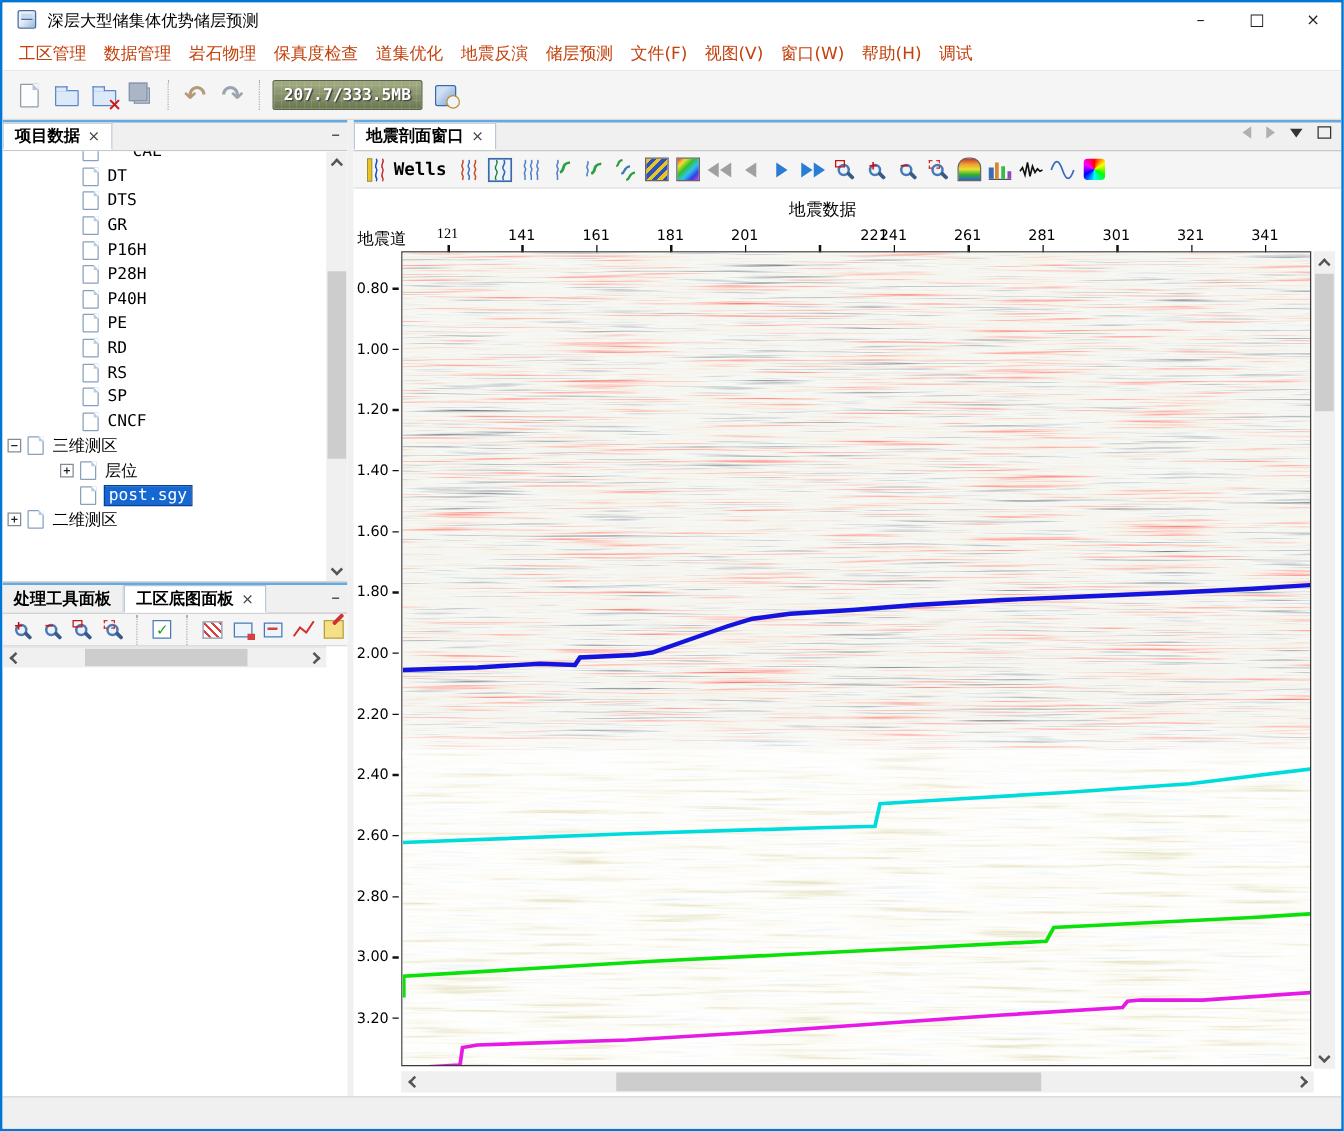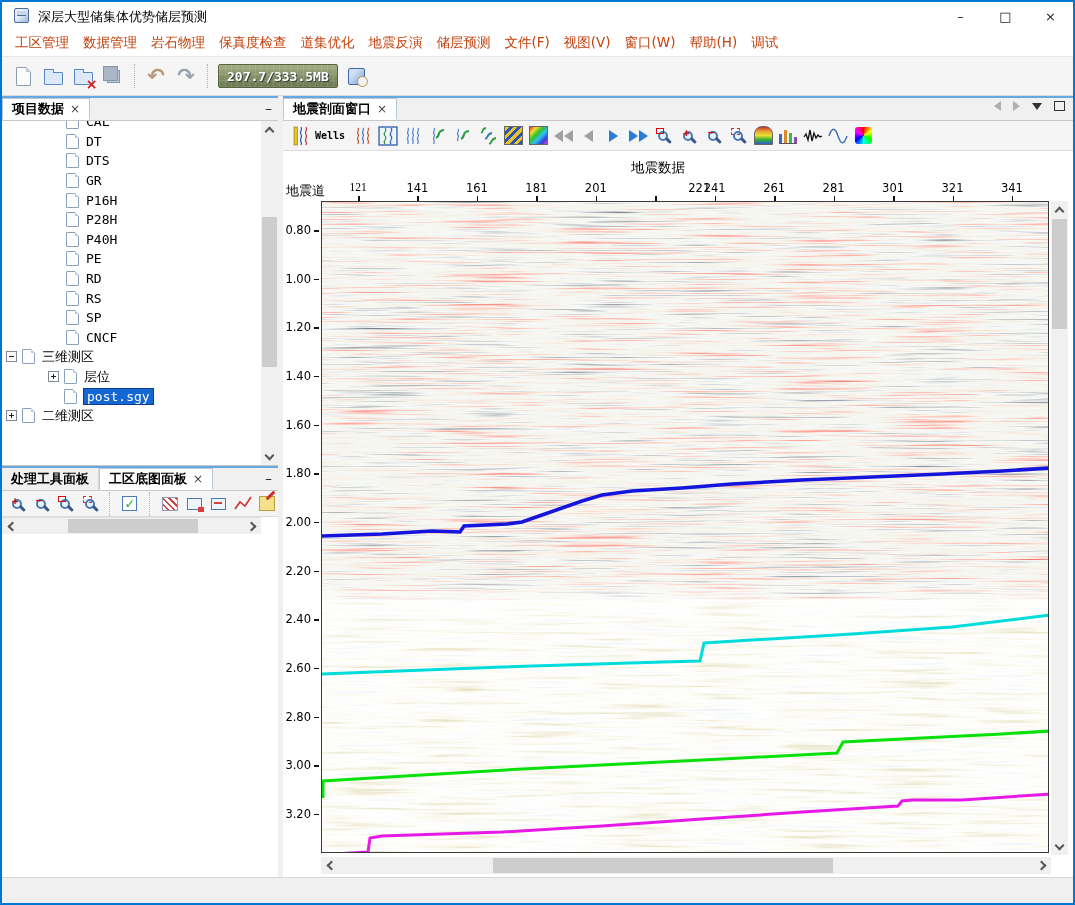--- a/index.html
+++ b/index.html
@@ -49,21 +49,21 @@
   .tabbar { height:25px; background:#f0f0f0; border-top:2px solid #66a8e0; border-bottom:1px solid #c8c8c8; display:flex; align-items:stretch; position:relative; }
   .tab { display:flex; align-items:center; gap:6px; padding:0 9px; font-size:13px; font-weight:bold; color:#000; background:#f0f0f0; border-right:1px solid #d8d8d8; }
   .tab.active { background:#fff; border:1px solid #b8c8d8; border-bottom:1px solid #fff; }
   .tab-close { font-size:12px; font-weight:normal; color:#444; }
   .panel-min { position:absolute; right:6px; top:2px; font-size:14px; color:#333; }
 
   
   .tree { position:relative; height:345px; background:#fff; overflow:hidden; border-bottom:1px solid #c8c8c8; }
   .tree-rows { position:absolute; left:0; top:0; right:17px; }
   .tree-row { height:19.6px; display:flex; align-items:center; font-family:"DejaVu Sans Mono",monospace; font-size:13px; color:#000; white-space:nowrap; }
-  .tree-row.first { margin-top:-9px; }
+  .tree-row.first { margin-top:-9px;gap:20px; }
   .exp { width:11px; height:11px; min-width:11px; border:1px solid #848a94; background:#fff; position:relative; margin-right:5px; }
   .exp::before { content:''; position:absolute; left:2px; top:4px; width:5px; height:1px; background:#222; }
   .exp.plus::after { content:''; position:absolute; left:4px; top:2px; width:1px; height:5px; background:#222; }
   .exp-spacer { width:16px; min-width:16px; }
   .doc-ic { width:13px; height:15px; min-width:13px; background:#fff; border:1px solid #88a0bc; border-radius:1px; position:relative; margin-right:7px; }
   .doc-ic::after { content:''; position:absolute; right:-1px; top:-1px; border-style:solid; border-width:0 4px 4px 0; border-color:transparent #fff #b8cce0 transparent; }
   .tree-label.selected { background:#1567d3; color:#fff; outline:1px solid #0b3d91; padding:0 3px; }
   .d0 { padding-left:4px; } .d1 { padding-left:26px; } .d2 { padding-left:46px; } .d3 { padding-left:64px; }
 
   
@@ -94,21 +94,21 @@
   .pad-ic::after { content:''; position:absolute; right:-2px; top:-3px; width:11px; height:3px; background:#d03030; transform:rotate(-45deg); border-radius:1px; }
 
   
   .map { position:relative; height:341px; background:#fff; overflow:hidden; }
   .map svg { position:absolute; left:0; top:0; }
   .map-vscroll { position:absolute; right:0; top:0; width:17px; bottom:0; background:#f8f8f8; border-left:1px solid #e0e0e0; }
 
   
   .seis-toolbar { height:30px; background:#f5f5f5; border-bottom:1px solid #dcdcdc; display:flex; align-items:center; padding-left:5px; gap:3px; }
   .wells-btn { display:flex; align-items:center; gap:3px; padding:1px 4px; }
-  .wells-label { font-family:"DejaVu Sans Mono",monospace; font-size:10px; font-weight:bold; color:#000; }
+  .wells-label { font-family:"DejaVu Sans Mono",monospace; font-size:14px; font-weight:bold; color:#000; }
   .grad-ic { width:19px; height:19px; border:1px solid #666; }
   .tri { width:0; height:0; border-top:6px solid transparent; border-bottom:6px solid transparent; }
   .tri.left-g { border-right:9px solid #a0a0a0; } .tri.right-b { border-left:9px solid #2b7cd3; }
   .dbl { display:flex; gap:1px; }
   .nav-btn { width:22px; height:22px; display:flex; align-items:center; justify-content:center; }
   .tabnav { position:absolute; right:8px; top:3px; display:flex; gap:12px; align-items:center; }
   .tabnav .tri-s { width:0; height:0; border-top:5px solid transparent; border-bottom:5px solid transparent; }
   .tri-s.l { border-right:7px solid #b0b0b0; } .tri-s.r { border-left:7px solid #b0b0b0; }
   .dd-tri { width:0; height:0; border-left:5px solid transparent; border-right:5px solid transparent; border-top:7px solid #333; }
   .max-sq { width:11px; height:10px; border:1.5px solid #333; }

